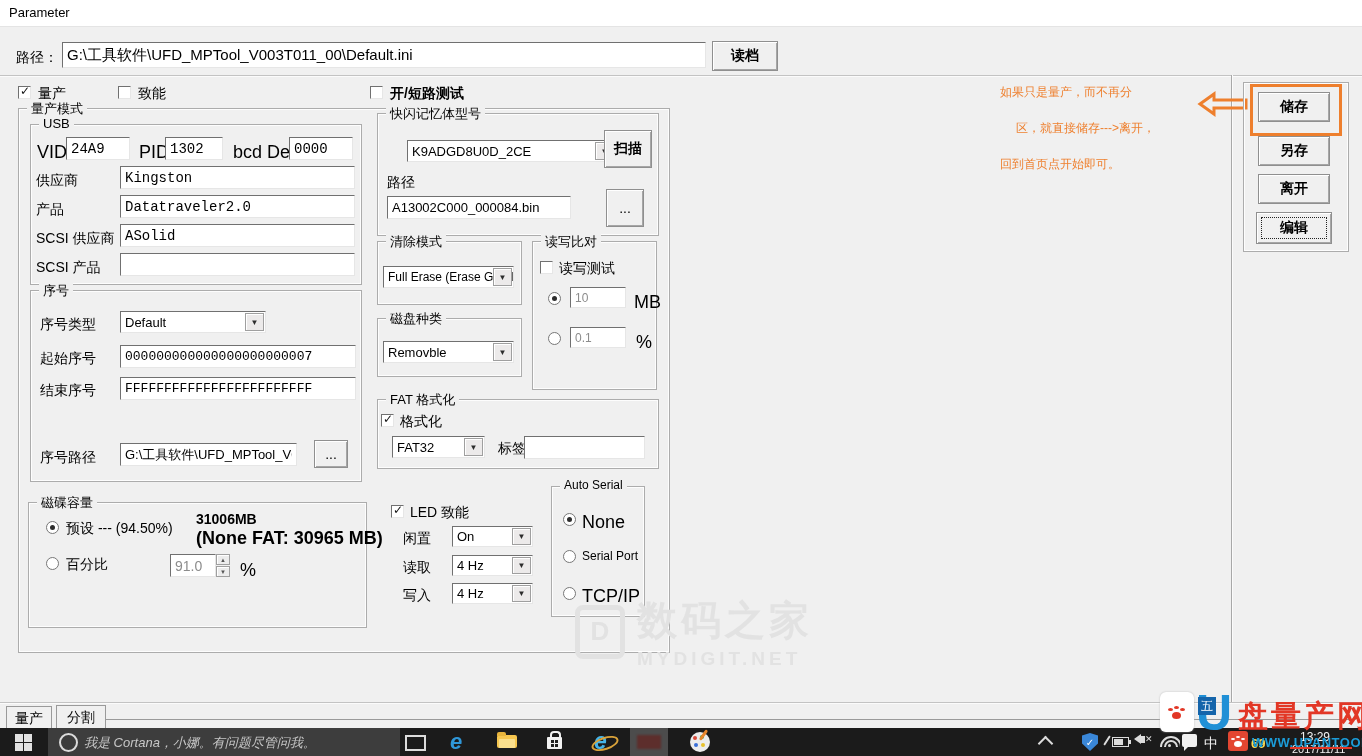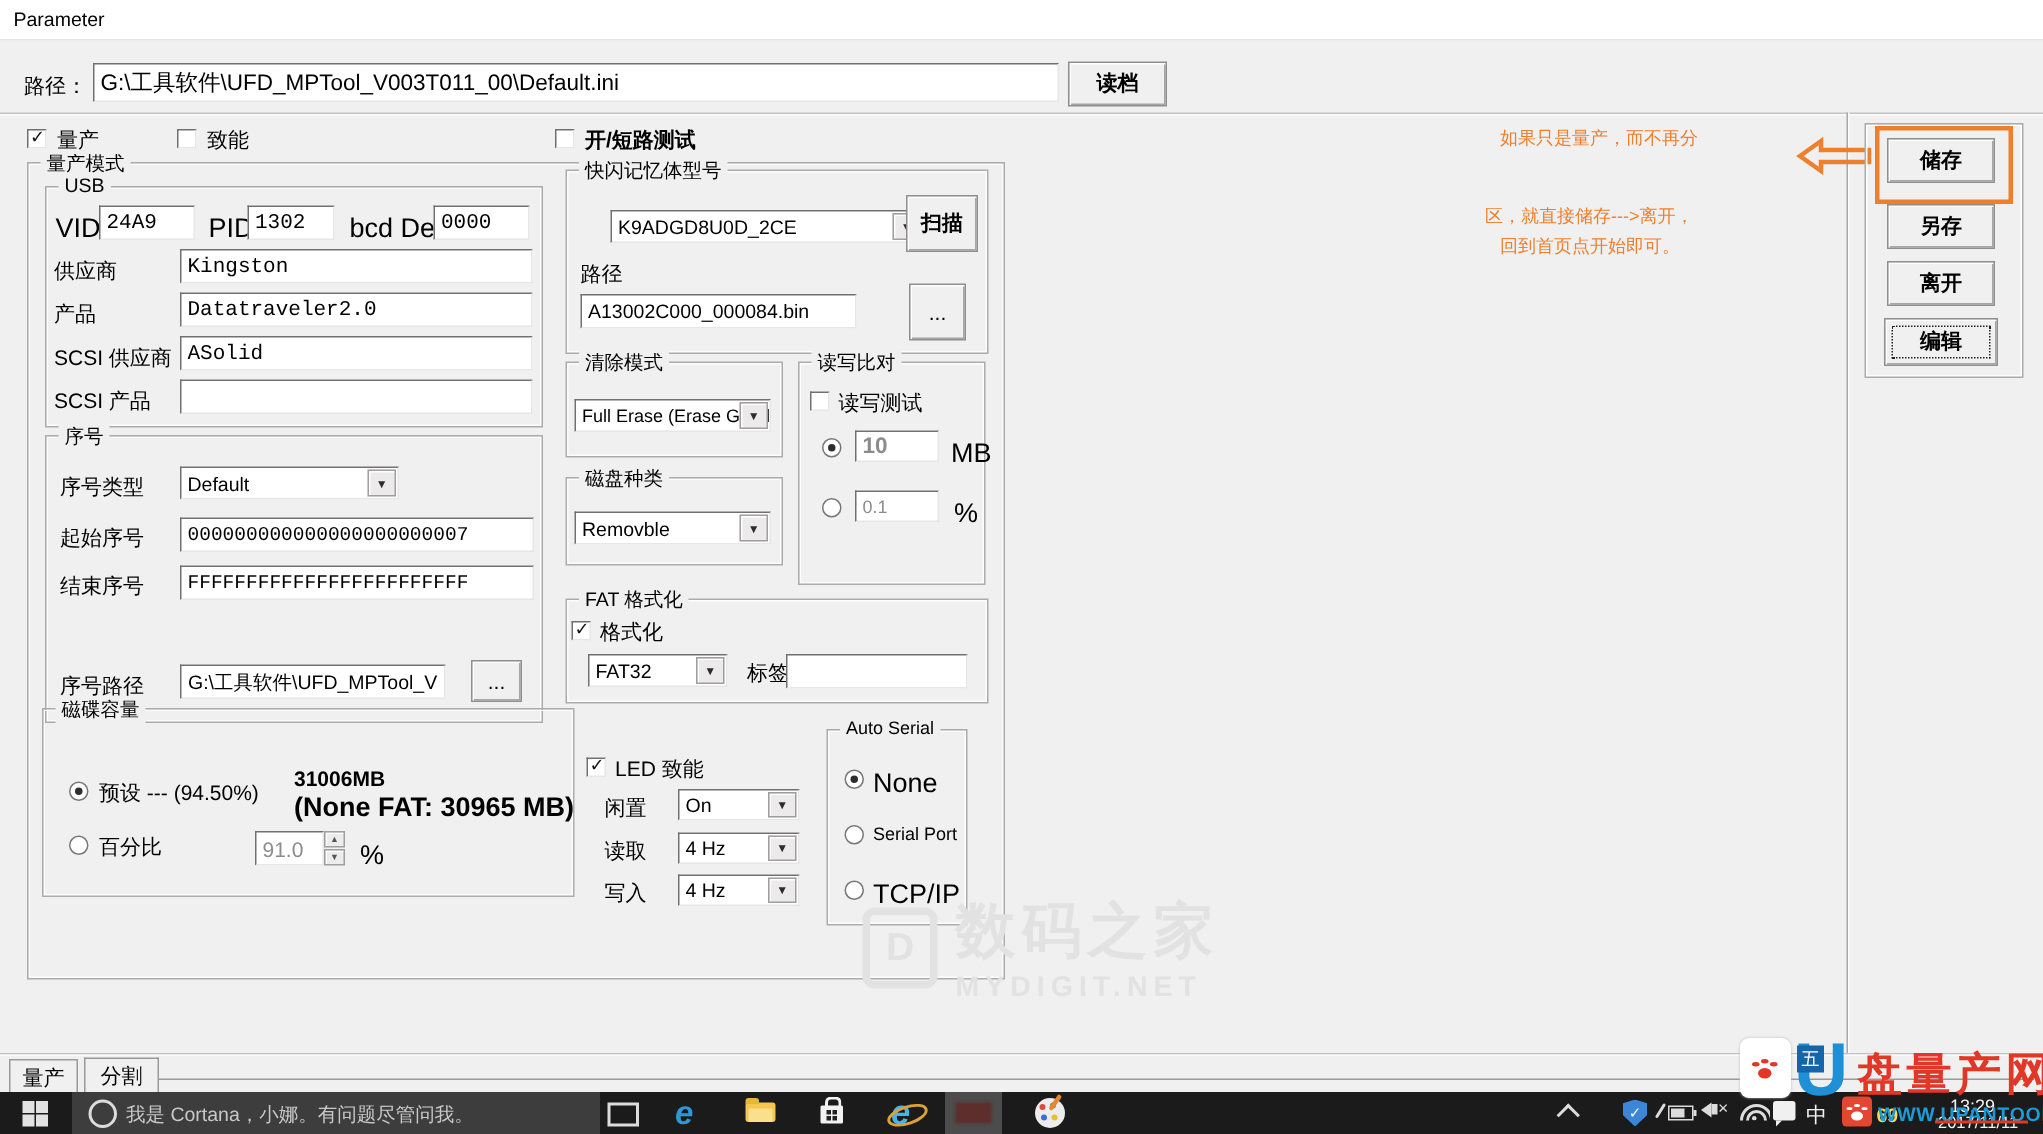--- a/index.html
+++ b/index.html
@@ -156,21 +156,21 @@
     <span class="arr">▼</span>
   </div>
   <div class="a lbl" style="left:40px;top:350px;">起始序号</div>
   <input class="a fld mono" style="left: 120px; top: 345px; width: 236px; height: 23px; font-size: 13px;" value="000000000000000000000007">
   <div class="a lbl" style="left:40px;top:382px;">结束序号</div>
   <input class="a fld mono" style="left: 120px; top: 377px; width: 236px; height: 23px; font-size: 13px;" value="FFFFFFFFFFFFFFFFFFFFFFFF">
   <div class="a lbl" style="left:40px;top:449px;">序号路径</div>
   <input class="a fld" style="left: 120px; top: 443px; width: 177px; height: 23px; font-size: 13px;" value="G:\工具软件\UFD_MPTool_V003T">
   <div class="a btn" style="left:314px;top:440px;width:34px;height:28px;font-weight:normal;">...</div>
 
-  <div class="a gb" style="left:28px;top:472px;width:337px;height:124px;padding-left:16px;">
+  <div class="a gb" style="left:28px;top:502px;width:337px;height:124px;">
     <span class="gleg">磁碟容量</span>
   </div>
   <div class="a radio checked" style="left:46px;top:521px;"></div>
   <div class="a lbl" style="left:66px;top:520px;">预设 --- (94.50%)</div>
   <div class="a sm b" style="left:196px;top:511px;font-size:14px;">31006MB</div>
   <div class="a sm b" style="left:196px;top:528px;">(None FAT: 30965 MB)</div>
   <div class="a radio" style="left:46px;top:557px;"></div>
   <div class="a lbl" style="left:66px;top:556px;">百分比</div>
   <input class="a fld dis" style="left: 170px; top: 554px; width: 46px; height: 23px;" value="91.0">
   <div class="a spinbtn" style="left:216px;top:554px;">▲</div>
@@ -204,21 +204,21 @@
     <span>Removble</span>
     <span class="arr">▼</span>
   </div>
 
   <div class="a gb" style="left:532px;top:241px;width:123px;height:147px;">
     <span class="gleg">读写比对</span>
   </div>
   <div class="a cb" style="left:540px;top:261px;"></div>
   <div class="a lbl" style="left:559px;top:260px;">读写测试</div>
   <div class="a radio checked" style="left:548px;top:292px;"></div>
-  <input class="a fld dis" style="left: 570px; top: 287px; width: 56px; height: 21px; font-size: 15px; font-weight: bold;" value="10">
+  <input class="a fld dis" style="left: 570px; top: 287px; width: 56px; height: 21px; font-size: 12px;" value="10">
   <div class="a sm" style="left:634px;top:292px;">MB</div>
   <div class="a radio" style="left:548px;top:332px;"></div>
   <input class="a fld dis" style="left: 570px; top: 327px; width: 56px; height: 21px; font-size: 12px;" value="0.1">
   <div class="a sm" style="left:636px;top:332px;">%</div>
 
   <div class="a gb" style="left:377px;top:399px;width:280px;height:68px;">
     <span class="gleg">FAT 格式化</span>
   </div>
   <div class="a cb checked" style="left:381px;top:414px;"></div>
   <div class="a lbl" style="left:400px;top:413px;">格式化</div>
@@ -254,21 +254,21 @@
   <div class="a sm" style="left:582px;top:512px;">None</div>
   <div class="a radio" style="left:563px;top:550px;"></div>
   <div class="a sm" style="left:582px;top:549px;font-size:12px;">Serial Port</div>
   <div class="a radio" style="left:563px;top:587px;"></div>
   <div class="a sm" style="left:582px;top:586px;">TCP/IP</div>
 
   <div class="a vline" style="left:1231px;top:75px;height:628px;"></div>
   <div class="a hline2" style="left:1232px;top:75px;width:1px;height:628px;background:#fbfbfb;"></div>
 
   <div class="a ann" style="left:1000px;top:84px;">如果只是量产，而不再分</div>
-  <div class="a ann" style="left:990px;top:120px;margin-top:16px;">区，就直接储存---&gt;离开，</div>
+  <div class="a ann" style="left:1016px;top:120px;">区，就直接储存---&gt;离开，</div>
   <div class="a ann" style="left:1000px;top:156px;">回到首页点开始即可。</div>
   <div class="a" style="left:1197px;top:90px;">
     <svg width="52" height="28" viewBox="0 0 52 28">
         <path d="M3 14 L17 4 L17 10 L49 10 L49 18 L17 18 L17 24 Z" fill="none" stroke="#ee7f2d" stroke-width="3"></path>
       </svg>
   </div>
 
   <div class="a gb" style="left:1243px;top:82px;width:104px;height:168px;"></div>
   <div class="a annbox" style="left:1250px;top:84px;width:86px;height:46px;"></div>
   <div class="a btn" style="left:1258px;top:92px;width:72px;height:30px;">储存</div>
@@ -296,21 +296,21 @@
   <div class="a" style="left:0;top:728px;width:48px;height:28px;z-index:5;">
     <div class="winlogo" style="position:absolute;left:15px;top:6px;width:17px;height:17px;">
       <span style="left:0;top:0;"></span>
         <span style="left:9px;top:0;"></span>
         <span style="left:0;top:9px;"></span>
         <span style="left:9px;top:9px;"></span>
     </div>
   </div>
   <div class="a" style="left:48px;top:728px;width:352px;height:28px;background:#3d3d3d;z-index:5;">
     <span class="cort" style="position:absolute;left:11px;top:5px;"></span>
-    <span style="position:absolute;left:36px;top:6px;font-size:13px;color:#c8c8c8;white-space:nowrap;">我是 Cortana，小娜。有问题尽管问我。</span>
+    <span style="position:absolute;left:36px;top:6px;font-size:13px;color:#c8c8c8;white-space:nowrap;font-style:italic;">我是 Cortana，小娜。有问题尽管问我。</span>
   </div>
   <div class="a" style="left:405px;top:735px;z-index:5;">
       <span class="tv" style="display:block;"></span>
     </div>
   <div class="a edgee" style="left:450px;top:729px;z-index:5;">e</div>
   <div class="a fold" style="left:497px;top:735px;z-index:5;">
       <span class="ff"></span>
     </div>
   <div class="a bag" style="left:547px;top:737px;z-index:5;">
       <span class="grid"></span>

